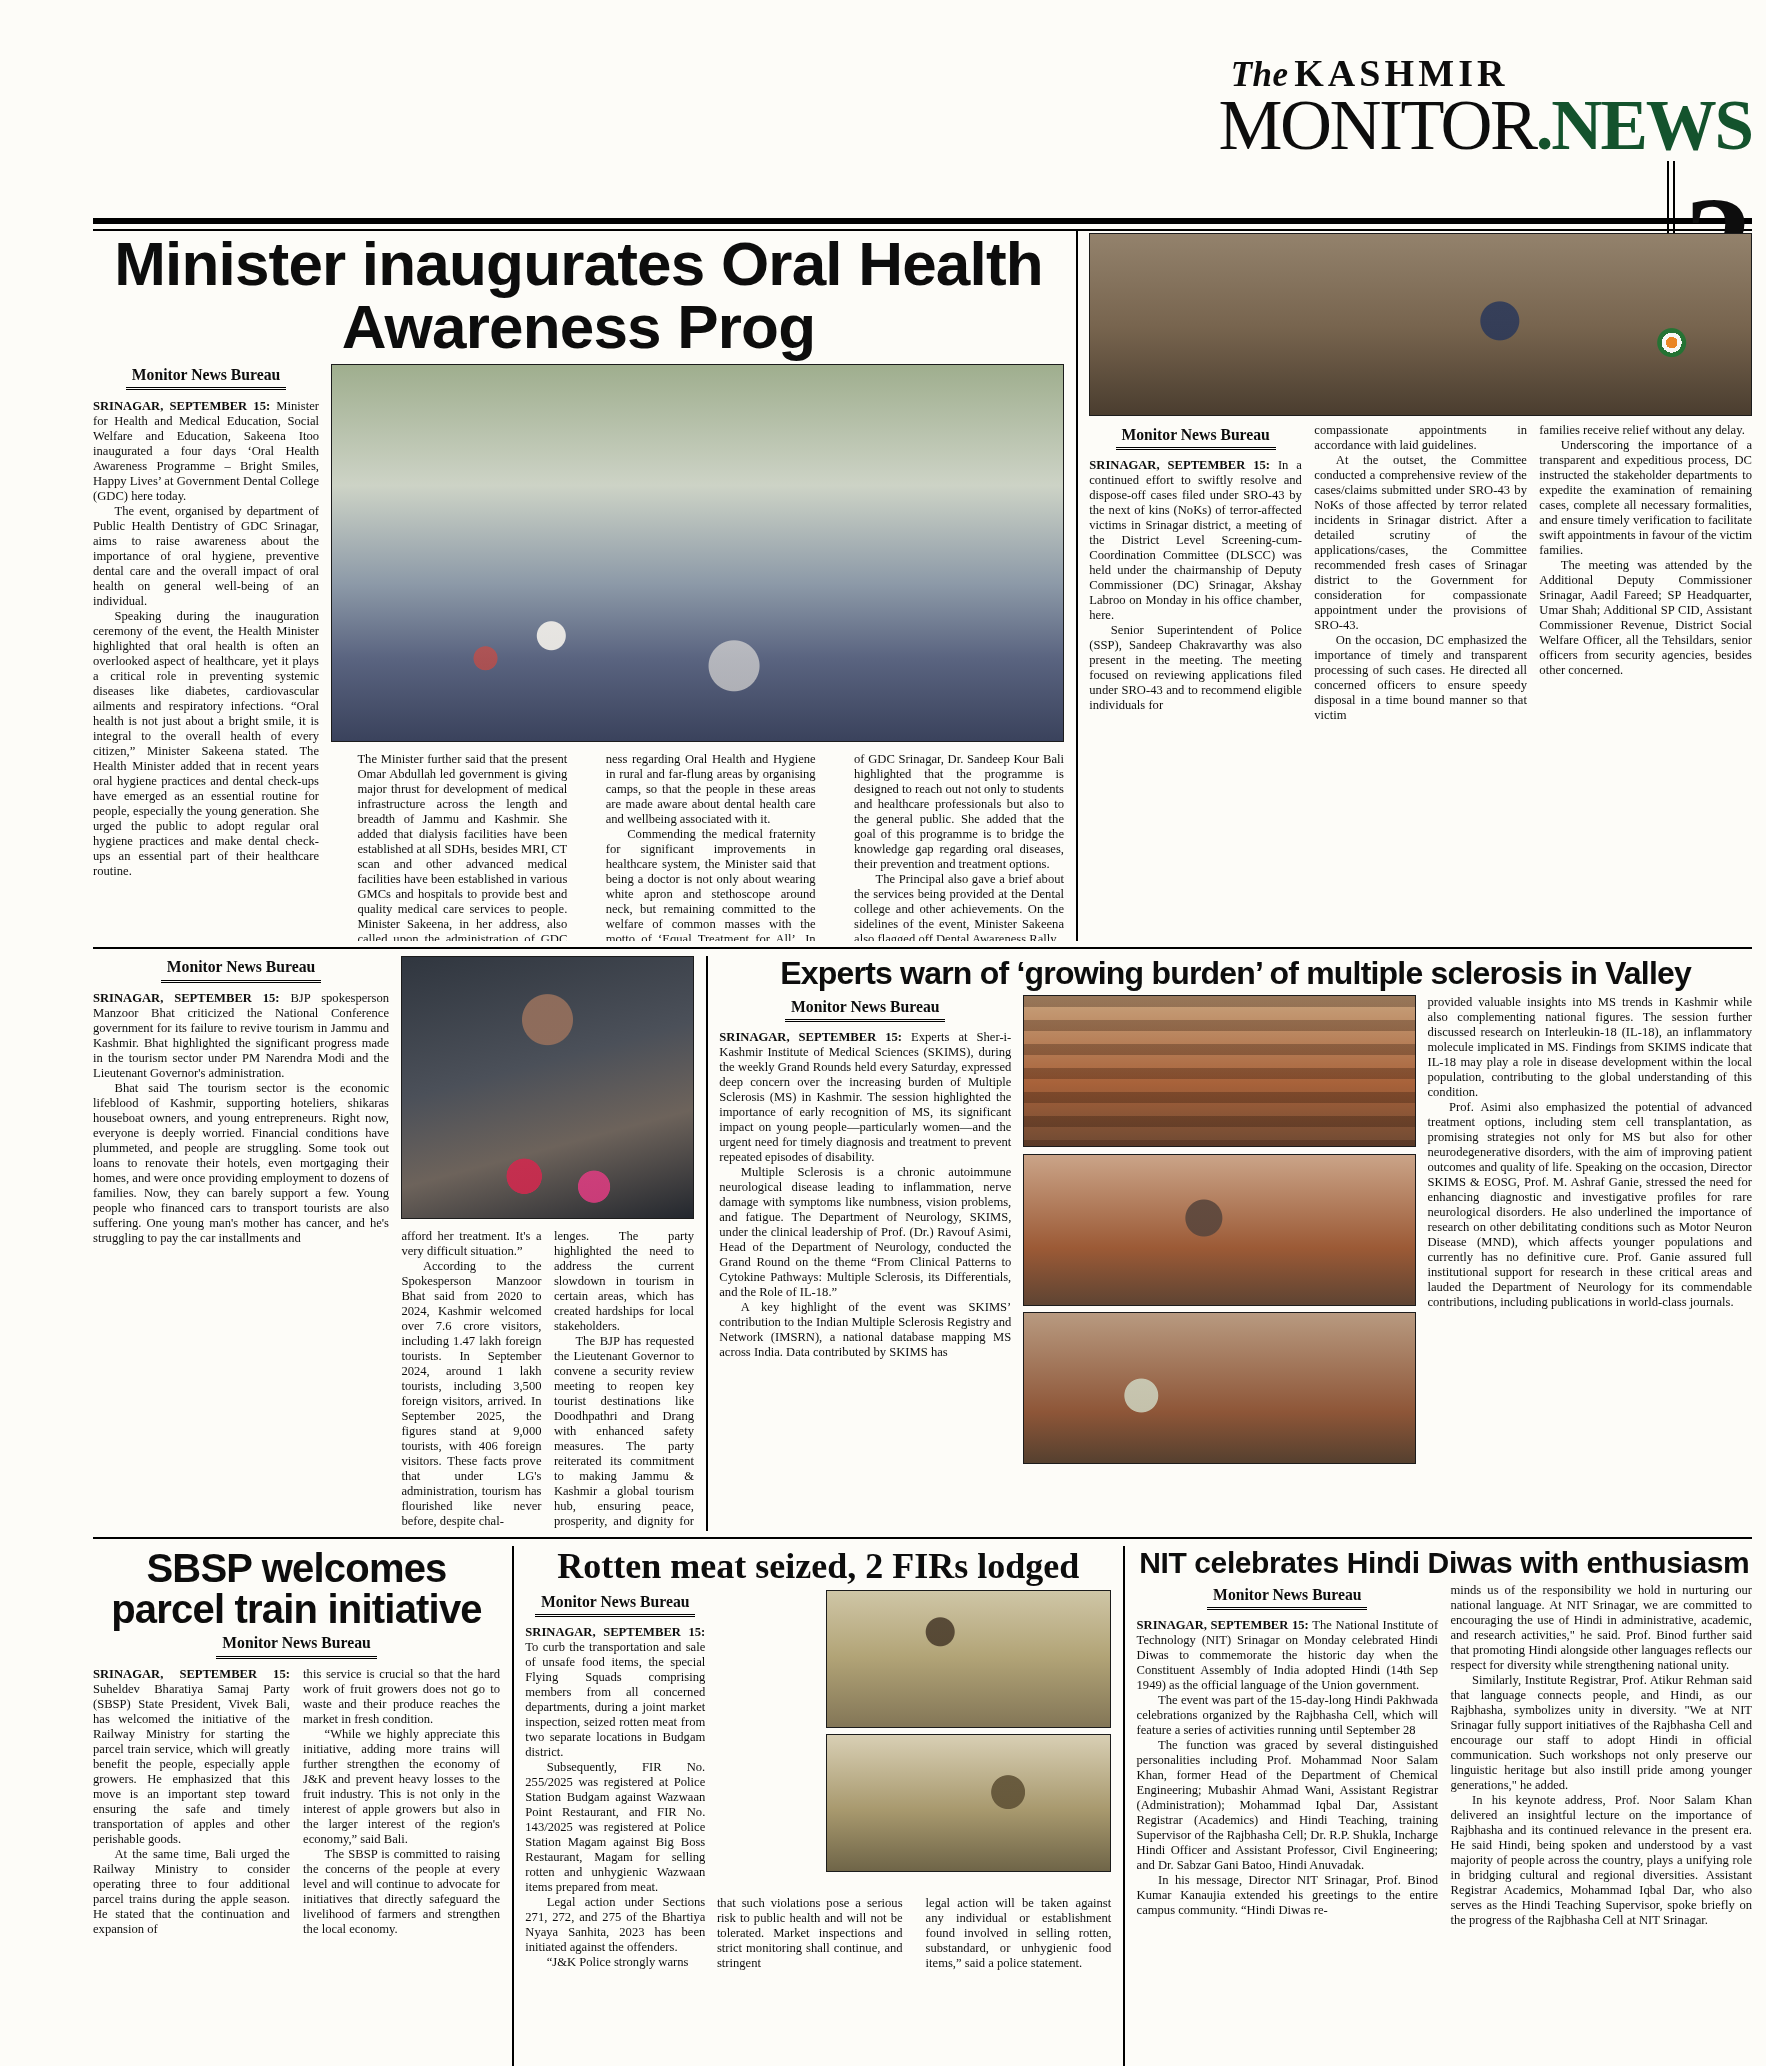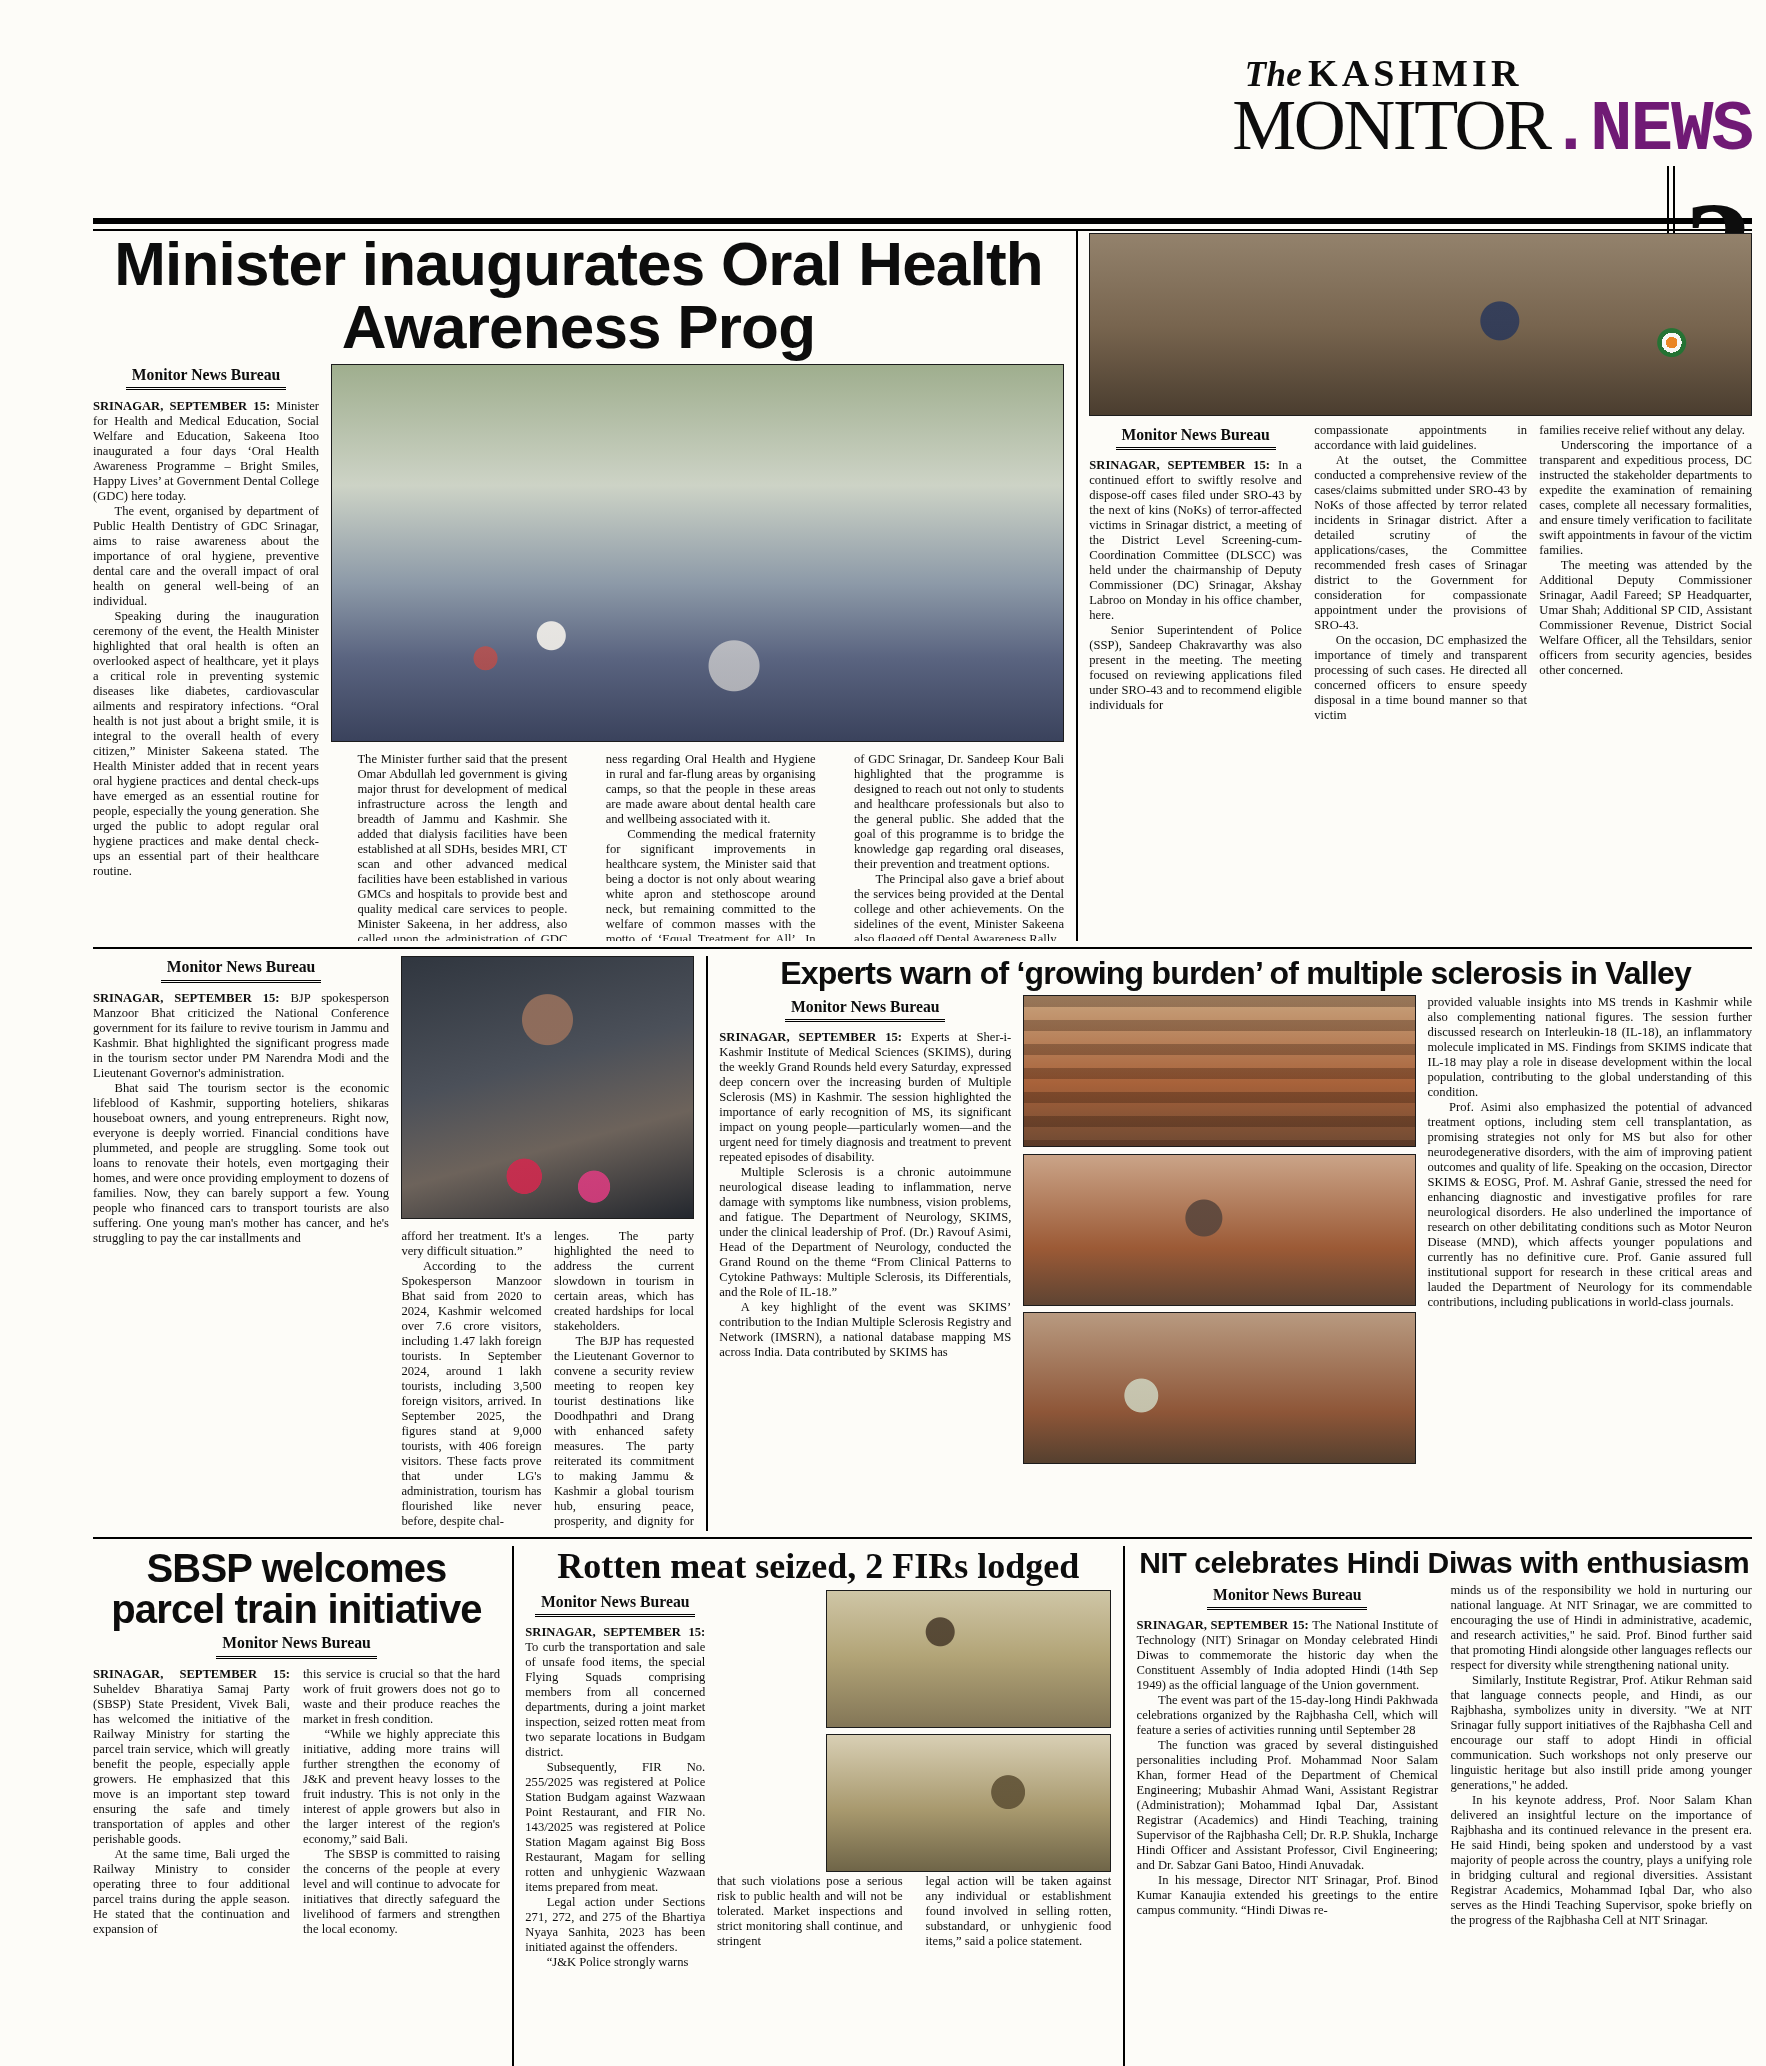--- a/index.html
+++ b/index.html
@@ -8,22 +8,22 @@
   .content{position:absolute;left:93px;top:54px;width:1659px;}
 
   
   .header{display:flex;justify-content:space-between;align-items:flex-end;height:161px;flex-direction:column;}
   .mast-left{line-height:1;}
   .mast-top{margin-left:12.4px;}
   .mast-the{font-style:italic;font-size:35px;font-weight:600;letter-spacing:0.4px;}
   .mast-kashmir{font-size:38px;font-weight:600;letter-spacing:4.1px;margin-left:4.1px;}
   .mast-main{margin-top:-3.3px;white-space:nowrap;}
   .mast-monitor{font-size:72px;font-weight:500;letter-spacing:-2.5px;}
-  .mast-news{font-family:Liberation Mono, monospace;font-weight:700;
-             font-size:71px;color:#701a75;letter-spacing:-2.1px;}
+  .mast-news{font-family:Liberation Serif, serif;font-weight:700;
+             font-size:71px;color:#14532d;letter-spacing:-2.1px;}
   .mast-right{display:flex;align-items:flex-end;}
   .daydate{text-align:right;font-family:"Liberation Sans","DejaVu Sans",sans-serif;
            font-weight:700;font-size:23.6px;line-height:1.5;padding-bottom:12.4px;}
   .vsep{width:4.1px;border-left:2.5px solid #000;border-right:2.5px solid #000;height:136px;margin:0 9px 0 12.4px;}
   .pagenum{font-size:136px;line-height:.78;font-weight:700;}
   .header-rule{margin-top:2.5px;border-top:6.6px solid #000;border-bottom:2.5px solid #000;height:5px;}
 
   
   .row{display:flex;overflow:hidden;}
   .vdiv{width:2.1px;background:#000;margin:0 11.6px;flex:0 0 auto;}
@@ -103,21 +103,21 @@
   .a-rot .headline{font-size:36px;}
   .a-rot-body{display:flex;}
   .a-rot-c1{width:180px;flex:0 0 auto;margin-right:11.6px;}
   .a-rot-block{flex:1;display:flex;flex-direction:column;}
   .a-rot-photos{display:flex;flex-direction:column;gap:5.8px;align-items:flex-end;}
   .a-rot-photos .photo{height:138px;width:285px;}
   .ph-rot1{background:radial-gradient(circle at 40% 30%, rgba(70,56,40,.85) 0 14px, transparent 15px),
            linear-gradient(180deg,#cfc6a6 0%,#b2a477 48%,#837657 100%);}
   .ph-rot2{background:radial-gradient(circle at 64% 42%, rgba(96,82,54,.9) 0 16.5px, transparent 17.4px),
            linear-gradient(180deg,#d8cfb4 0%,#a8996e 55%,#6f6548 100%);}
-  .a-rot-minis{display:flex;gap:23px;margin-top:2px;flex:1;}
+  .a-rot-minis{display:flex;gap:23px;margin-top:24px;flex:1;}
   .a-rot-minis .col{flex:1;}
   .a-nit{flex:1;}
   .a-nit .headline{font-size:30px;letter-spacing:-0.4px;}
   .a-nit-cols{display:flex;gap:12.4px;}
   .a-nit-cols .col{flex:1;}
 </style>
 </head>
 <body>
 
 <div class="page">

